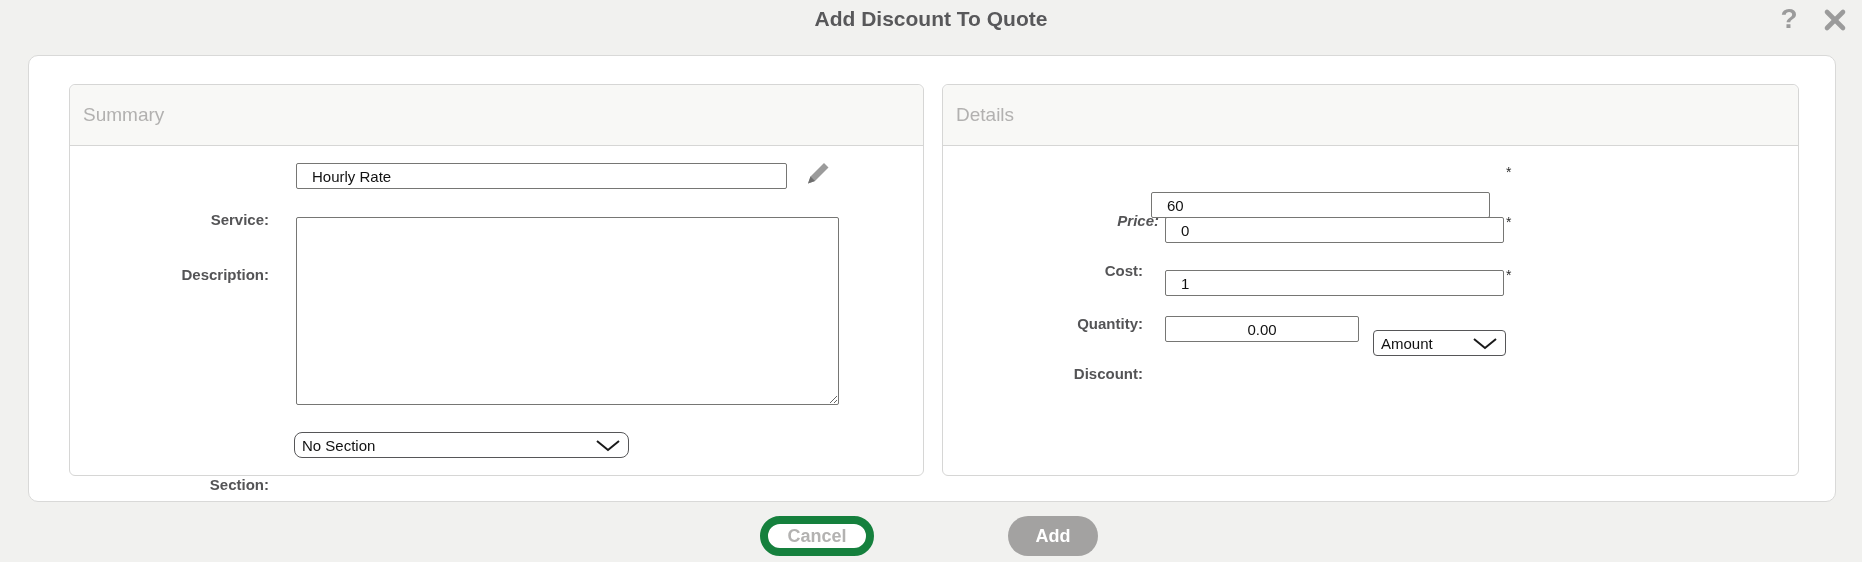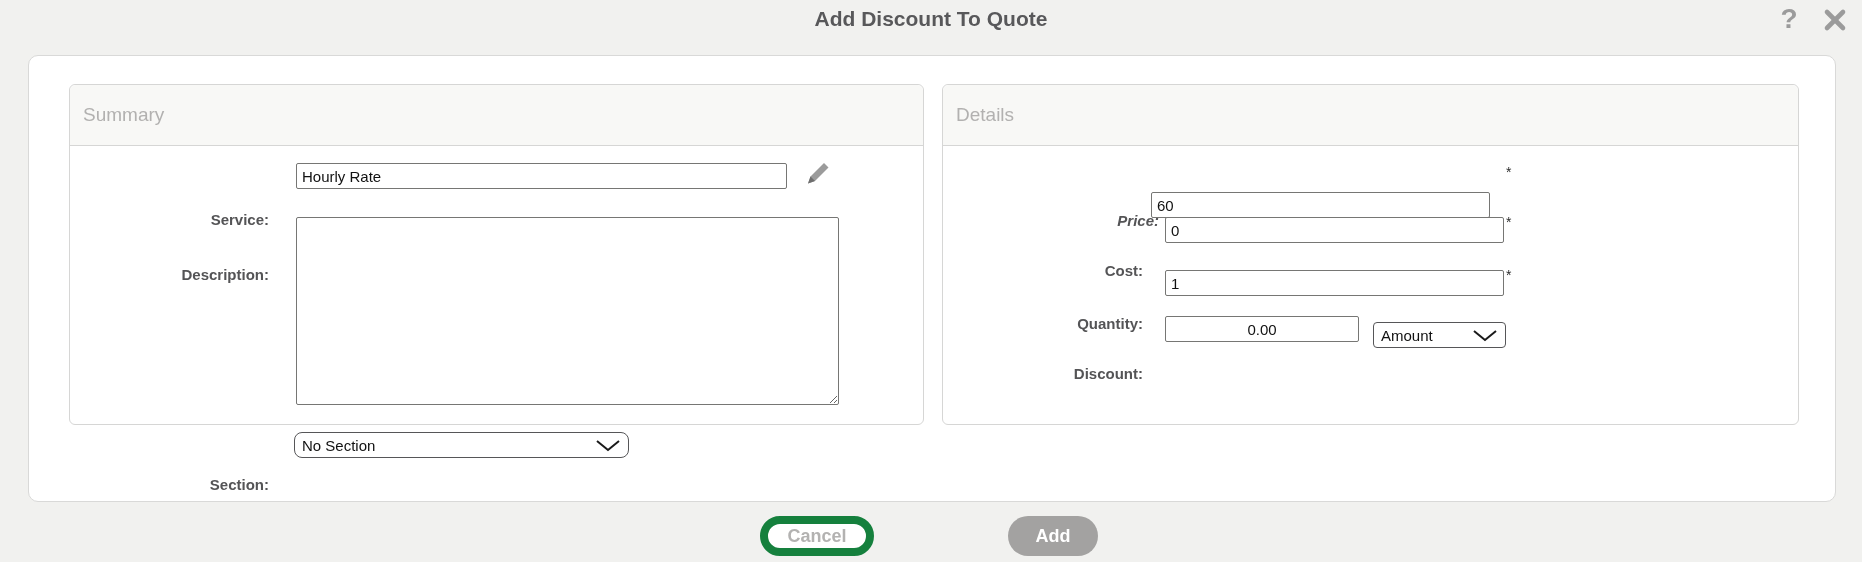--- a/index.html
+++ b/index.html
@@ -26,21 +26,21 @@
     position:absolute;top:8px;left:1823px;width:24px;height:24px;
     background:none;border:none;padding:0;cursor:pointer;
   }
   
   .card{
     position:absolute;left:28px;top:55px;width:1808px;height:447px;
     background:#ffffff;border:1px solid #d9d9d8;border-radius:10px;
     box-sizing:border-box;
   }
   .panel{
-    position:absolute;top:28px;height:341px;
+    position:absolute;top:28px;height:392px;
     background:#ffffff;border:1px solid #d6d6d5;border-radius:6px;
     box-sizing:border-box;
   }
   .panel-summary{left:40px;width:855px;}
   .panel-details{left:913px;width:857px;}
   .panel-header{
     height:60px;line-height:60px;
     background:#f8f8f6;border-bottom:1px solid #d6d6d5;
     border-radius:6px 6px 0 0;
     padding-left:13px;
@@ -51,21 +51,21 @@
   .fld-label{
     position:absolute;
     font-size:15px;font-weight:bold;color:#545456;
     text-align:right;
     margin-top:41px;
   }
   .txt-input{
     position:absolute;
     box-sizing:border-box;height:26px;
     border:1px solid #767674;border-radius:2px;
-    padding:2px 5px;
+    padding:2px 15px;
     font-family:"Liberation Sans", sans-serif;
     font-size:15px;color:#111;background:#fff;
   }
   .txt-area{
     position:absolute;
     box-sizing:border-box;
     border:1px solid #767674;border-radius:2px;
     padding:3px 5px;
     font-family:"Liberation Sans", sans-serif;
     font-size:15px;color:#111;background:#fff;
@@ -102,21 +102,21 @@
   .inp-price{left:208px;top:21px;width:339px;margin-top:25px;}
   .req-price{left:563px;top:18px;}
   .lbl-cost{left:0;top:75px;width:200px;}
   .inp-cost{left:222px;top:71px;width:339px;}
   .req-cost{left:563px;top:68px;}
   .lbl-quantity{left:0;top:128px;width:200px;}
   .inp-quantity{left:222px;top:124px;width:339px;}
   .req-quantity{left:563px;top:121px;}
   .lbl-discount{left:0;top:178px;width:200px;}
   .inp-discount{left:222px;top:170px;width:194px;text-align:center;}
-  .sel-discount-type{left:430px;top:176px;width:133px;}
+  .sel-discount-type{left:430px;top:184px;width:133px;}
   
   .btn-cancel{
     position:absolute;left:760px;top:516px;width:114px;height:40px;
     box-sizing:border-box;
     background:#fff;border:8px solid #15803d;border-radius:20px;
     font-family:"Liberation Sans", sans-serif;
     font-size:18px;font-weight:bold;color:#b3b2b1;
     cursor:pointer;
   }
   .btn-add{

